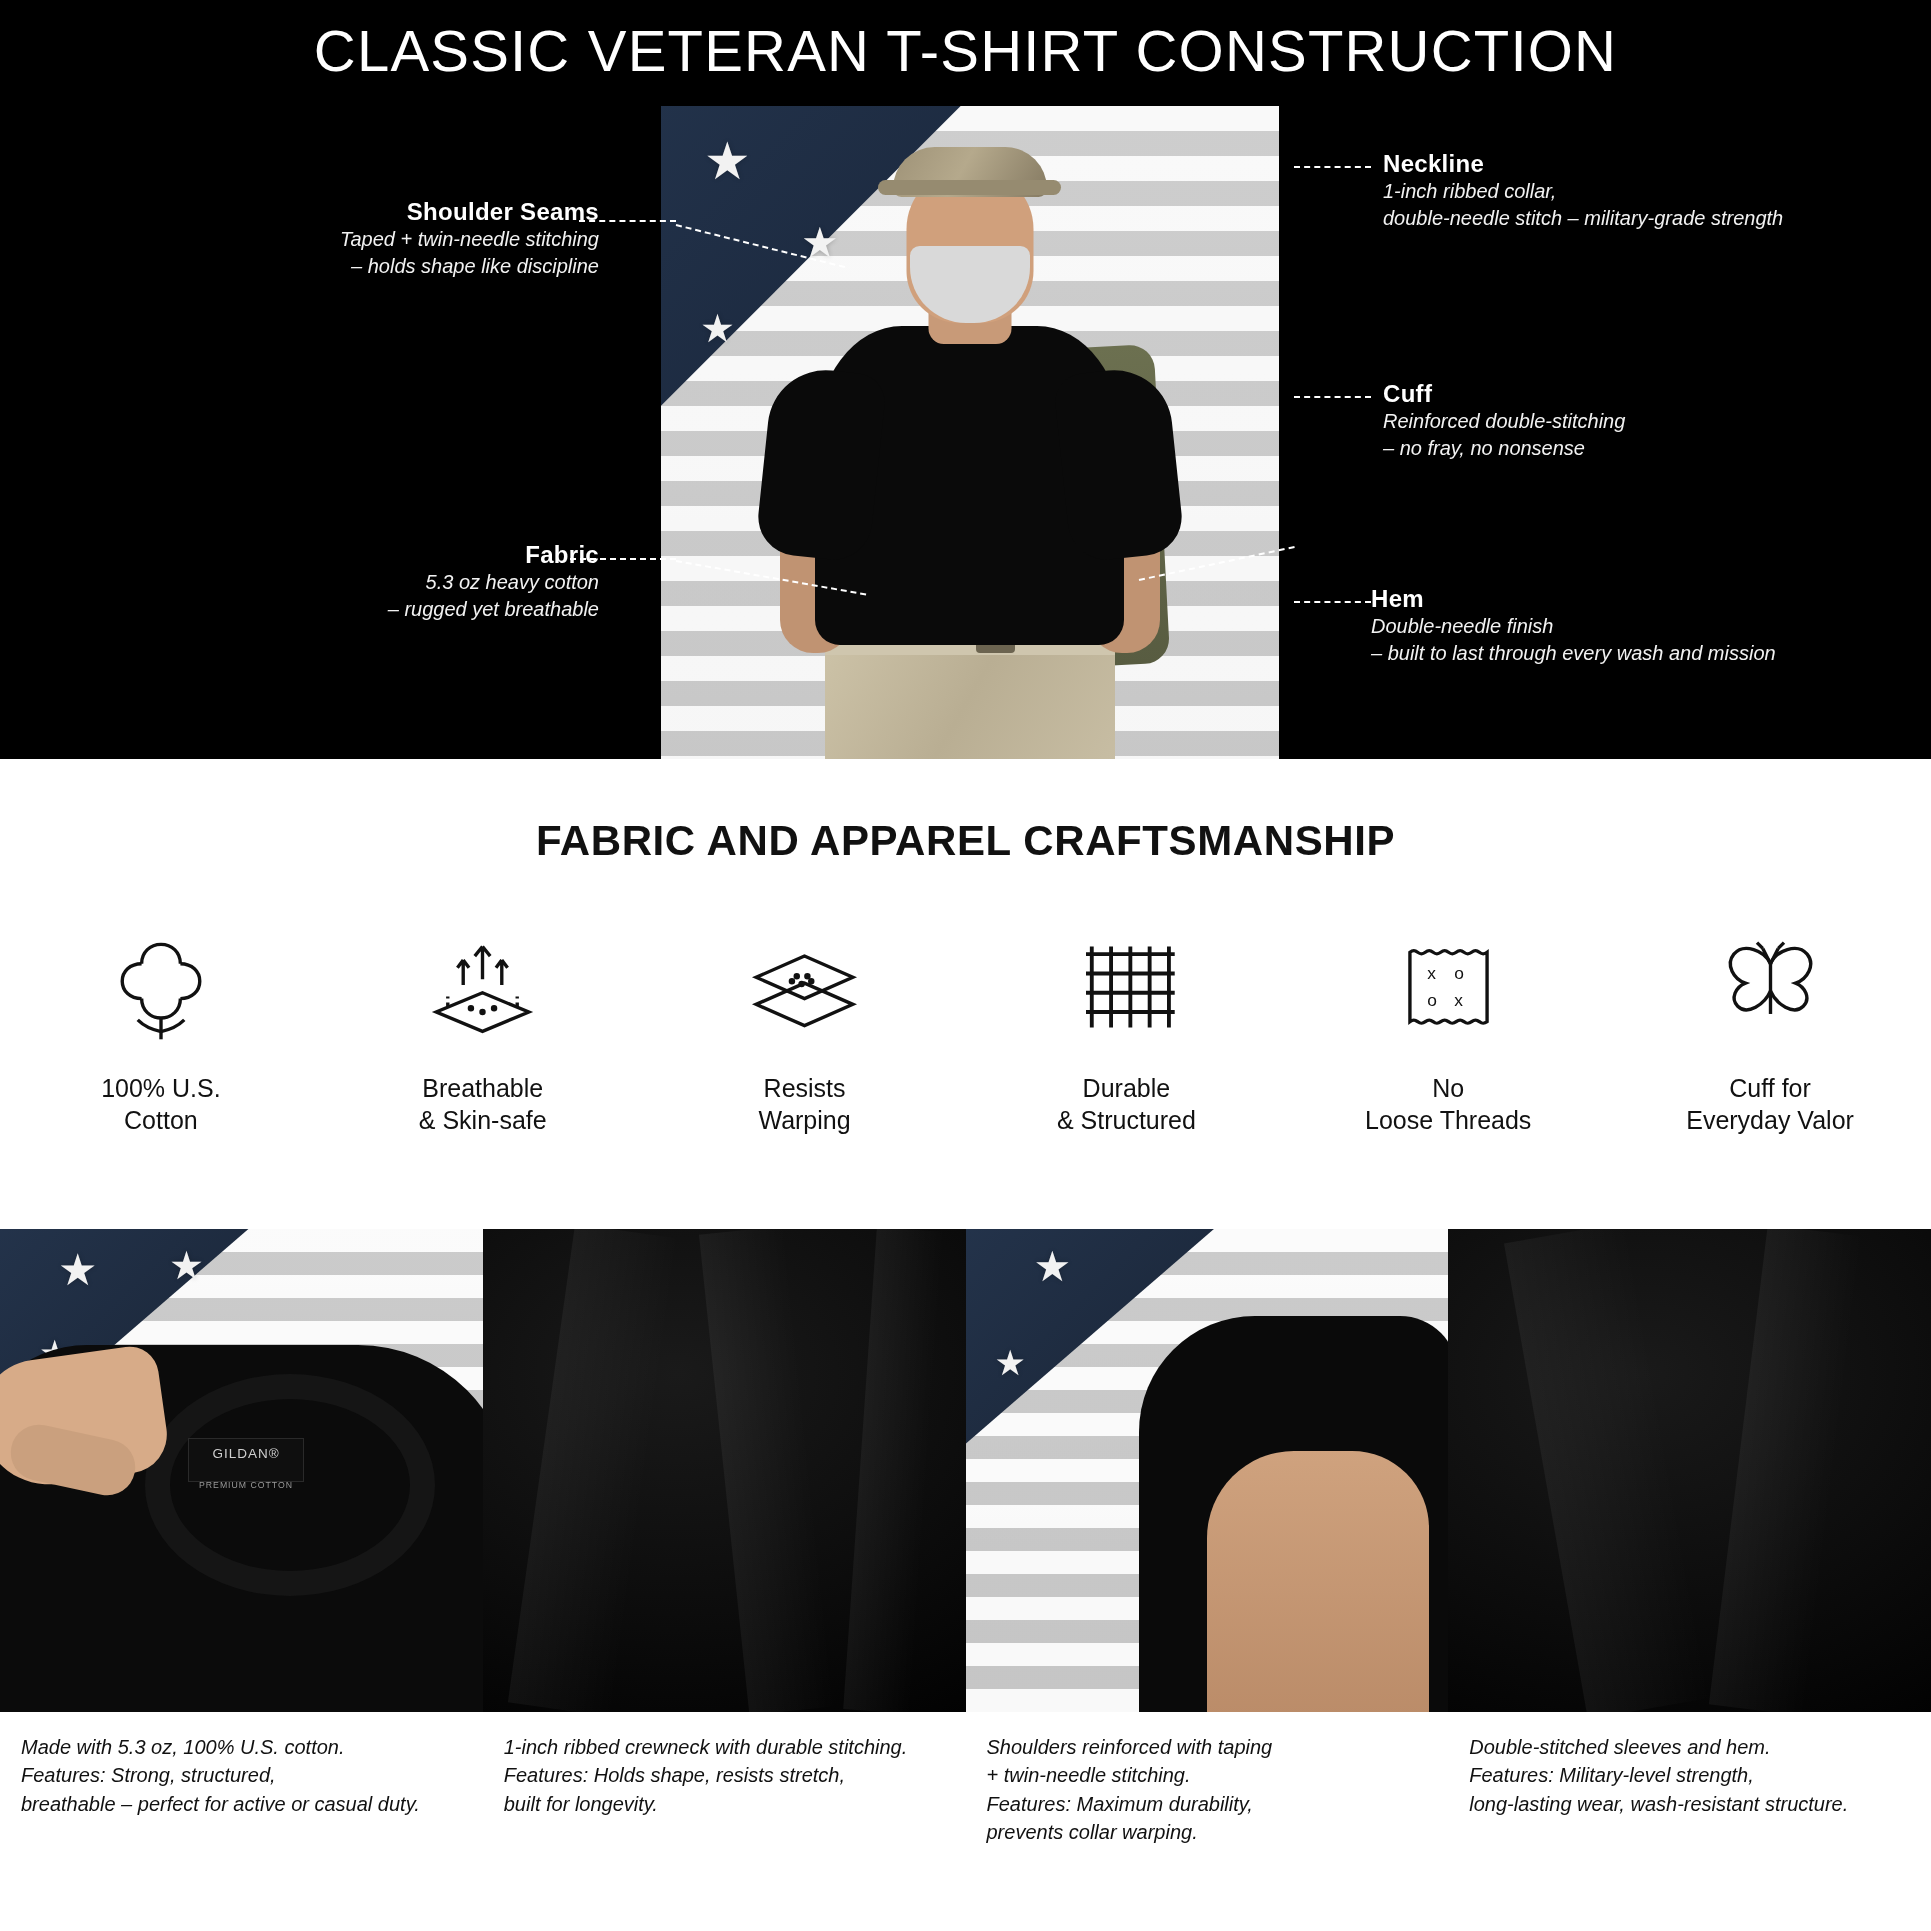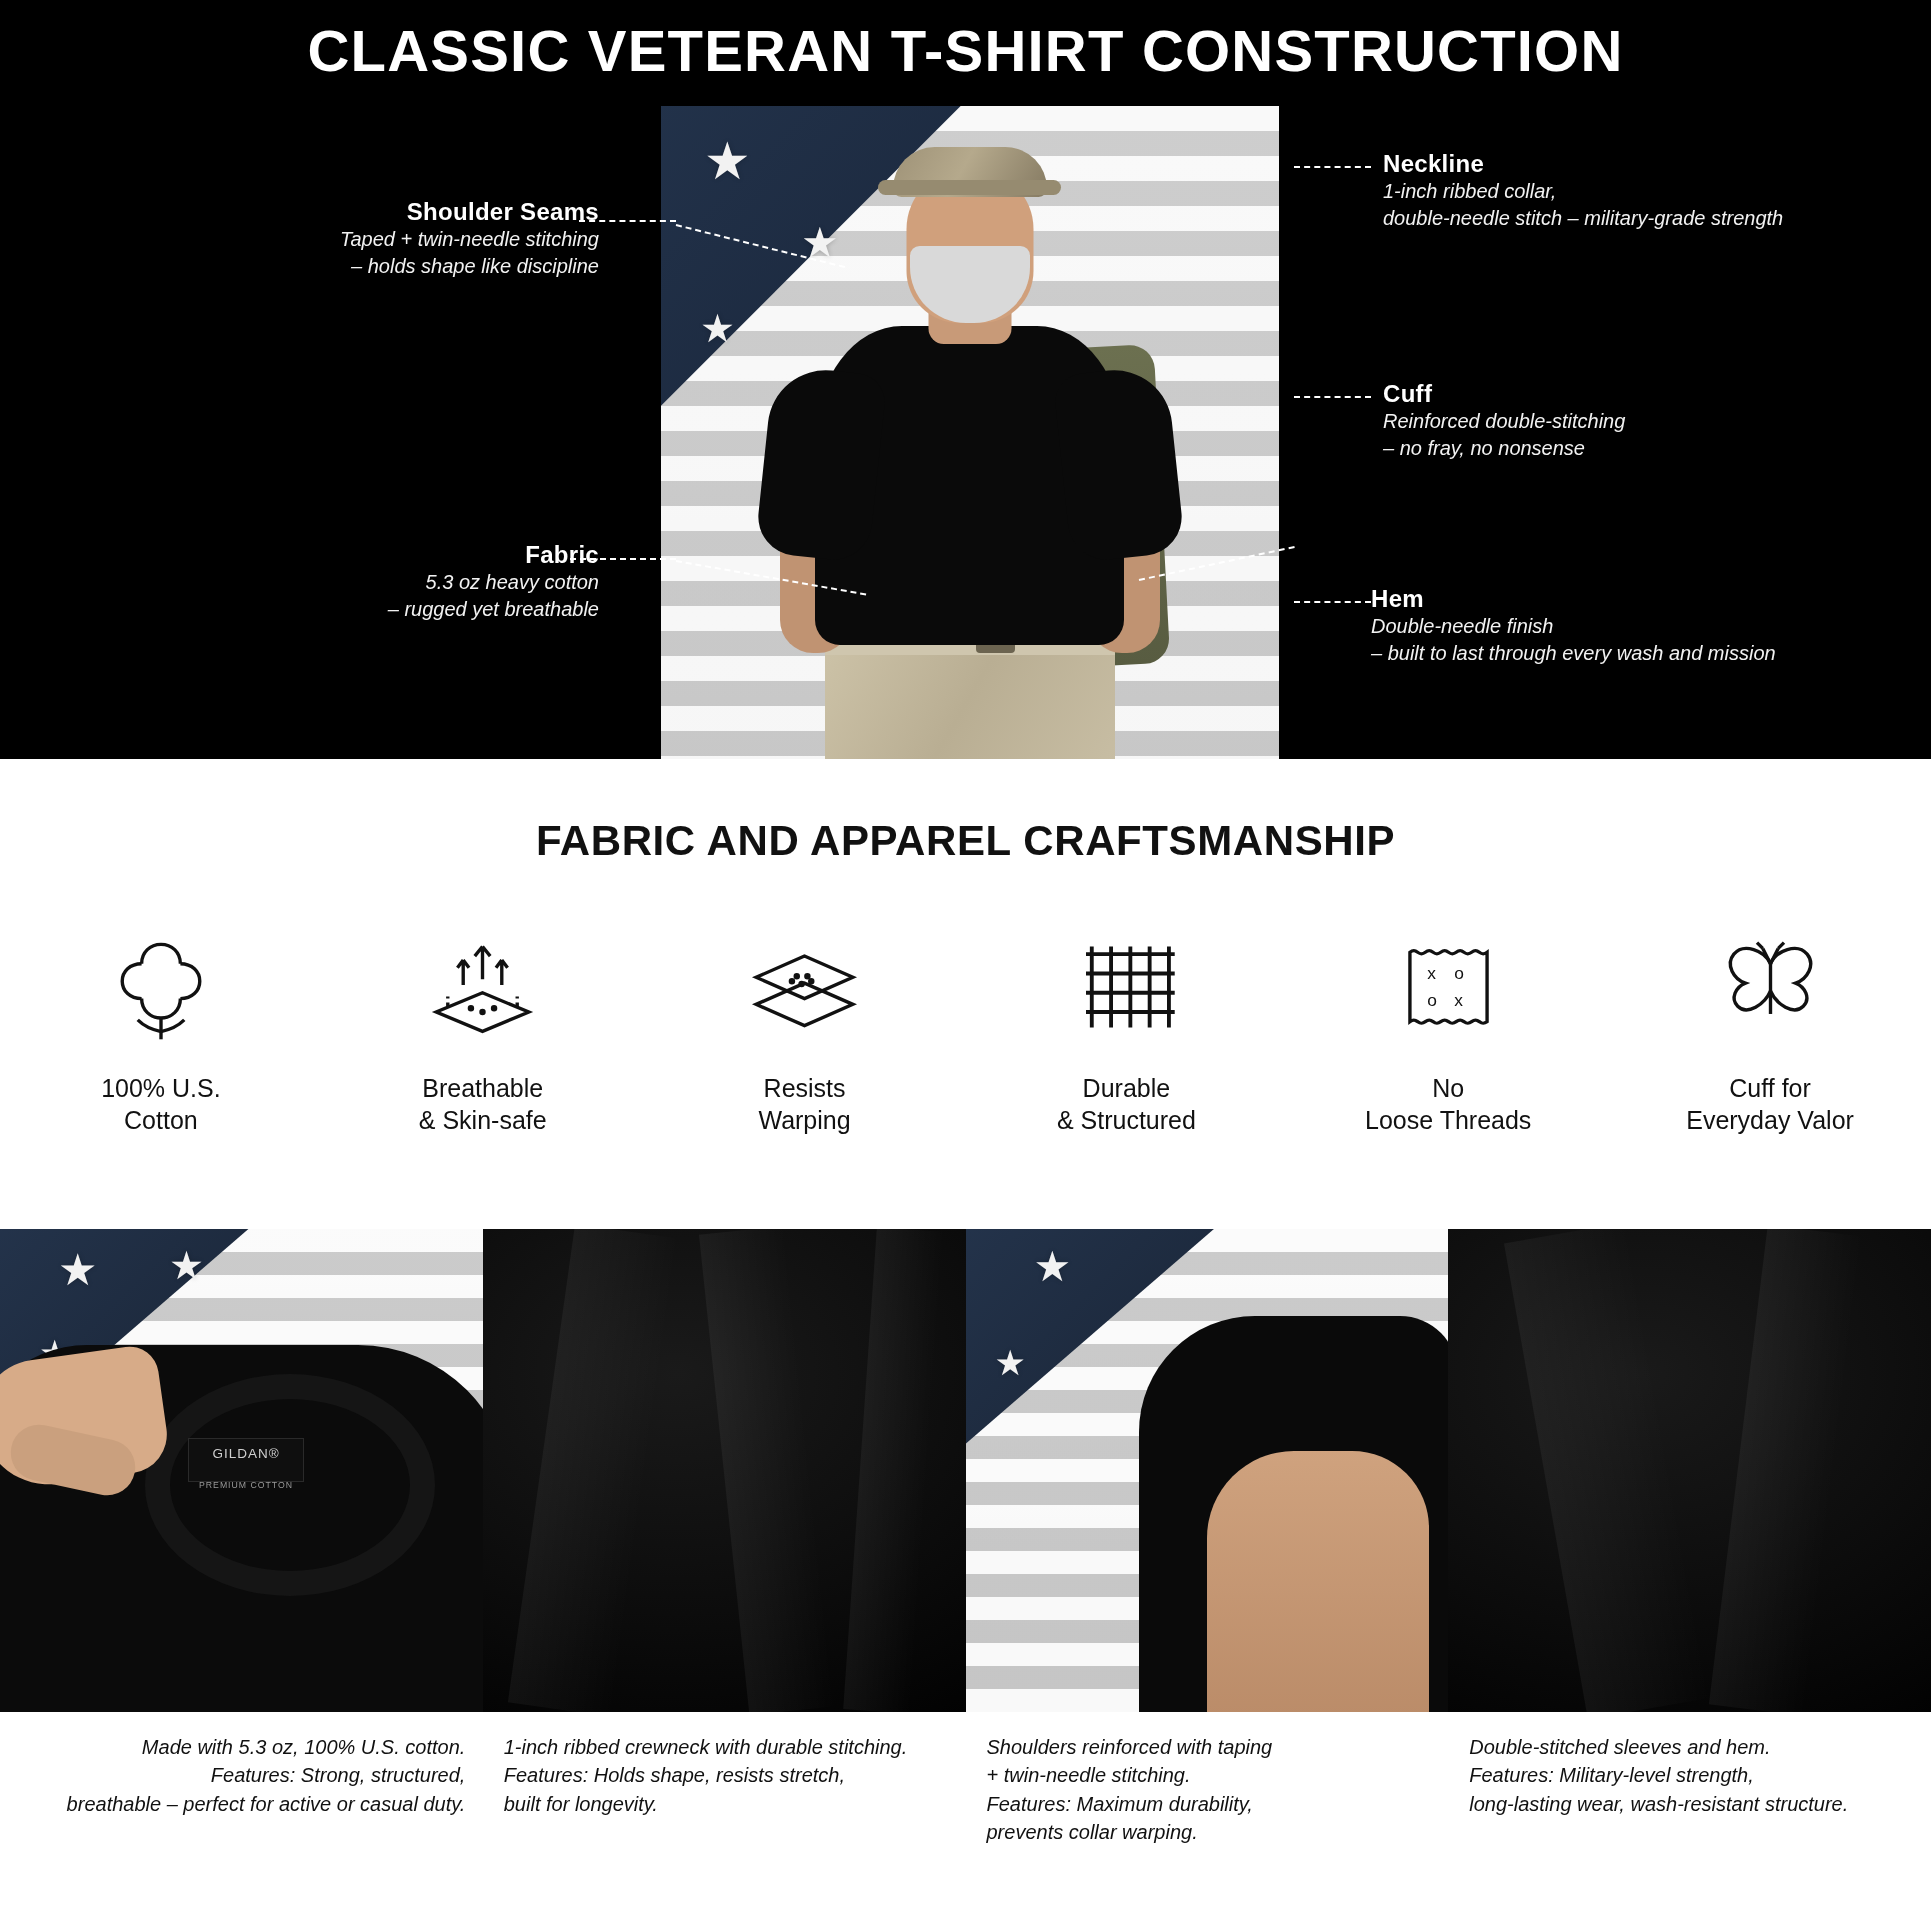--- a/index.html
+++ b/index.html
@@ -18,21 +18,21 @@
     height: 759px;
     background: #000000;
     overflow: hidden;
   }
   .hero-title {
     position: absolute;
     top: 17.4px; left: 0; width: 1931px;
     text-align: center;
     color: #ffffff;
     font-size: 58px;
-    font-weight: 700;
+    font-weight: 400;
     letter-spacing: 1.2px;
   }
   .hero-photo {
     position: absolute;
     left: 661px; top: 106px;
     width: 618px; height: 653px;
     overflow: hidden;
     background: #1b2430;
   }
   
@@ -360,21 +360,21 @@
 
   <div class="cellimg">
     <div class="blackcloth"></div>
     <div class="fold" style="left:97px; top:0; width:126px; height:483px; transform:rotate(-10deg);"></div>
     <div class="fold" style="left:290px; top:0; width:97px; height:483px; transform:rotate(7deg);"></div>
   </div>
 </section>
 
 <section class="caption-row">
   <div class="caption">
-    <p style="white-space:pre-line;text-align:right;">Made with 5.3 oz, 100% U.S. cotton.
+    <p style="white-space:pre-line;">Made with 5.3 oz, 100% U.S. cotton.
 Features: Strong, structured,
 breathable – perfect for active or casual duty.</p>
   </div>
   <div class="caption">
     <p style="white-space:pre-line;">1-inch ribbed crewneck with durable stitching.
 Features: Holds shape, resists stretch,
 built for longevity.</p>
   </div>
   <div class="caption">
     <p style="white-space:pre-line;">Shoulders reinforced with taping

